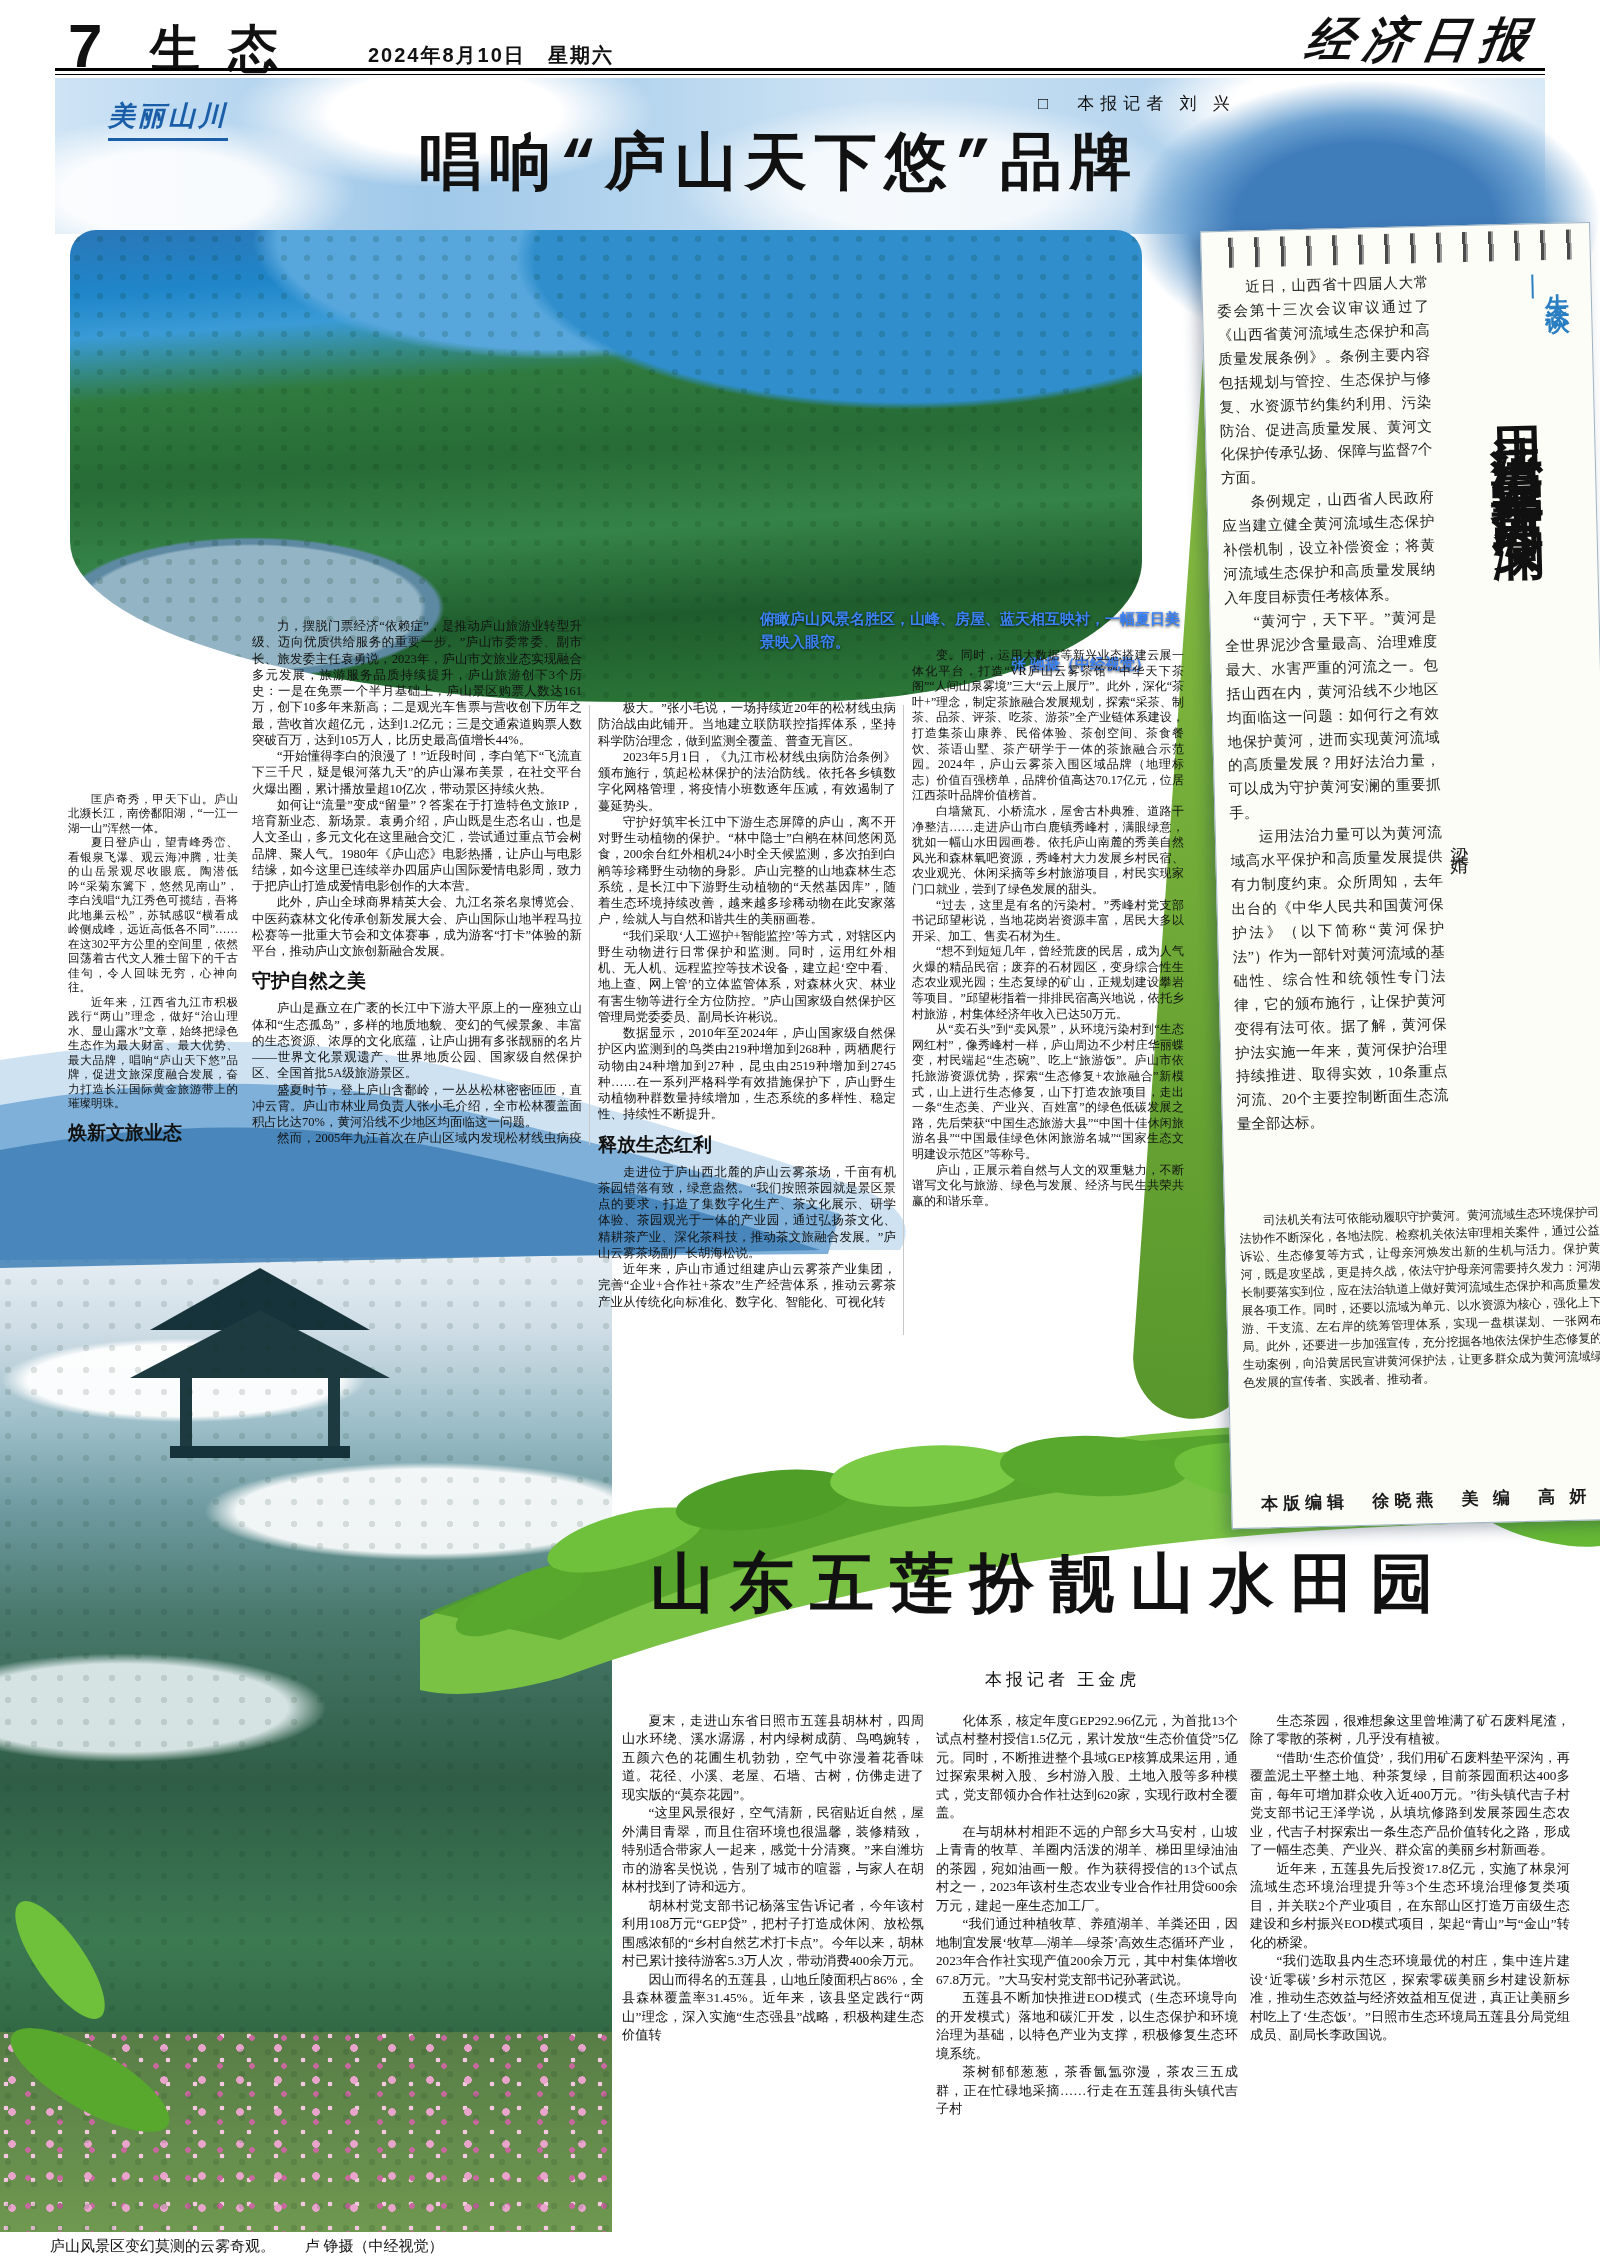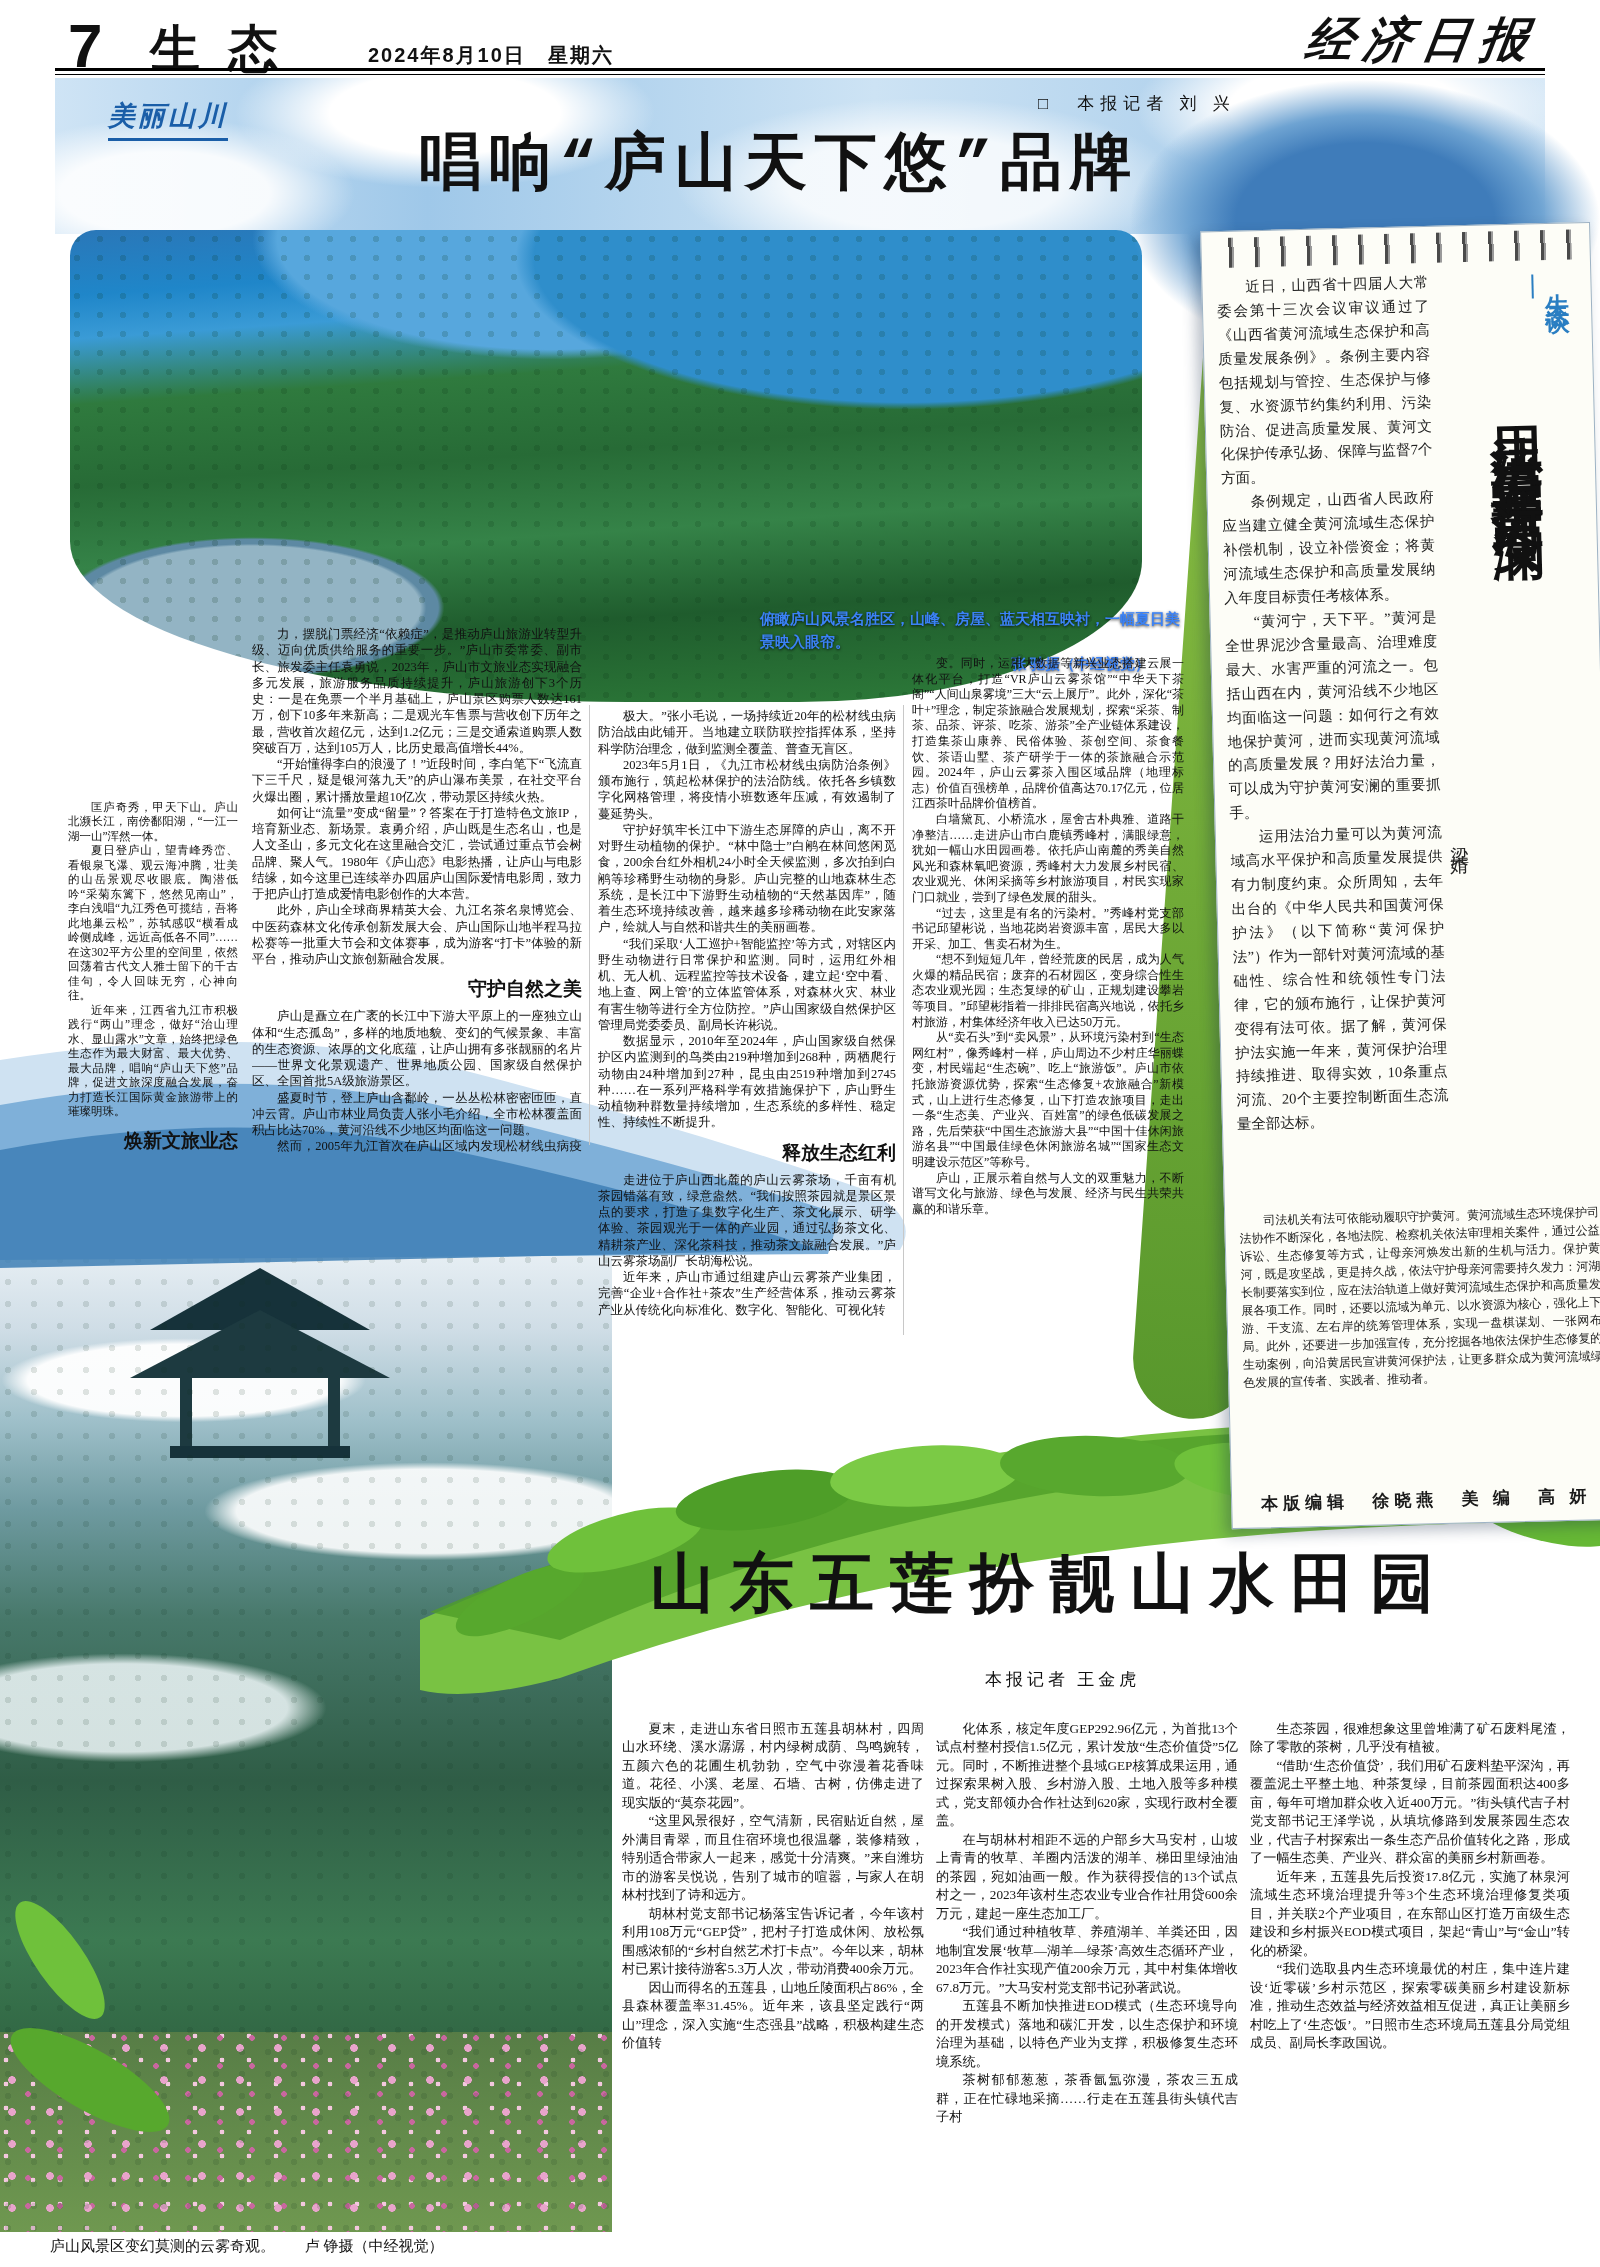--- a/index.html
+++ b/index.html
@@ -32,23 +32,23 @@
        radial-gradient(ellipse 500px 200px at 45% 2%,#57a7dd 0 55%,rgba(0,0,0,0) 60%),
        linear-gradient(176deg,#2a77b8 0%,#1f86c9 12%,#3a9bd6 20%,#2f7a3e 32%,#276b36 47%,#358348 62%,#1f5c2d 78%,#2e7d3a 100%);
      border-radius:26px 26px 32% 52% / 26px 26px 30% 34%;}
   .photo::after{content:"";position:absolute;inset:0;border-radius:inherit;
      background-image:radial-gradient(circle 5px at 7px 9px,rgba(10,50,20,.28) 60%,rgba(0,0,0,0) 61%);
      background-size:23px 19px;opacity:.6;}
   .p-caption{position:absolute;left:44%;top:80%;width:52%;z-index:3;color:#3b82f6;
      font-size:15px;font-weight:700;line-height:1.5;text-shadow:0 1px 3px rgba(0,0,0,.8);}
   .p-credit{display:block;text-align:right;padding-right:30px;}
   
-  .col{position:absolute;overflow:hidden;z-index:5;margin-top:8px;}
+  .col{position:absolute;overflow:hidden;z-index:5;}
   .para{margin:0;text-indent:2em;text-align:justify;font-size:12.5px;line-height:1.3;}
-  .subhead{text-align:right;font-family:"Liberation Sans",sans-serif;font-weight:700;
+  .subhead{text-align:left;font-family:"Liberation Sans",sans-serif;font-weight:700;
            font-size:19px;margin:9px 0 6px;}
   #col-intro{left:68px;top:792px;width:170px;height:352px;}
   #col-intro .para{font-size:11.5px;line-height:1.26;}
   #col-a{left:252px;top:618px;width:330px;height:530px;}
   #col-b{left:598px;top:700px;width:298px;height:752px;}
   #col-c{left:912px;top:648px;width:272px;height:692px;}
   #col-c .para{font-size:12px;}
   .vline{position:absolute;width:1px;background:#c8c8c8;z-index:4;}
   
   .nb-green{position:absolute;left:1168px;top:300px;width:120px;height:1120px;z-index:2;

